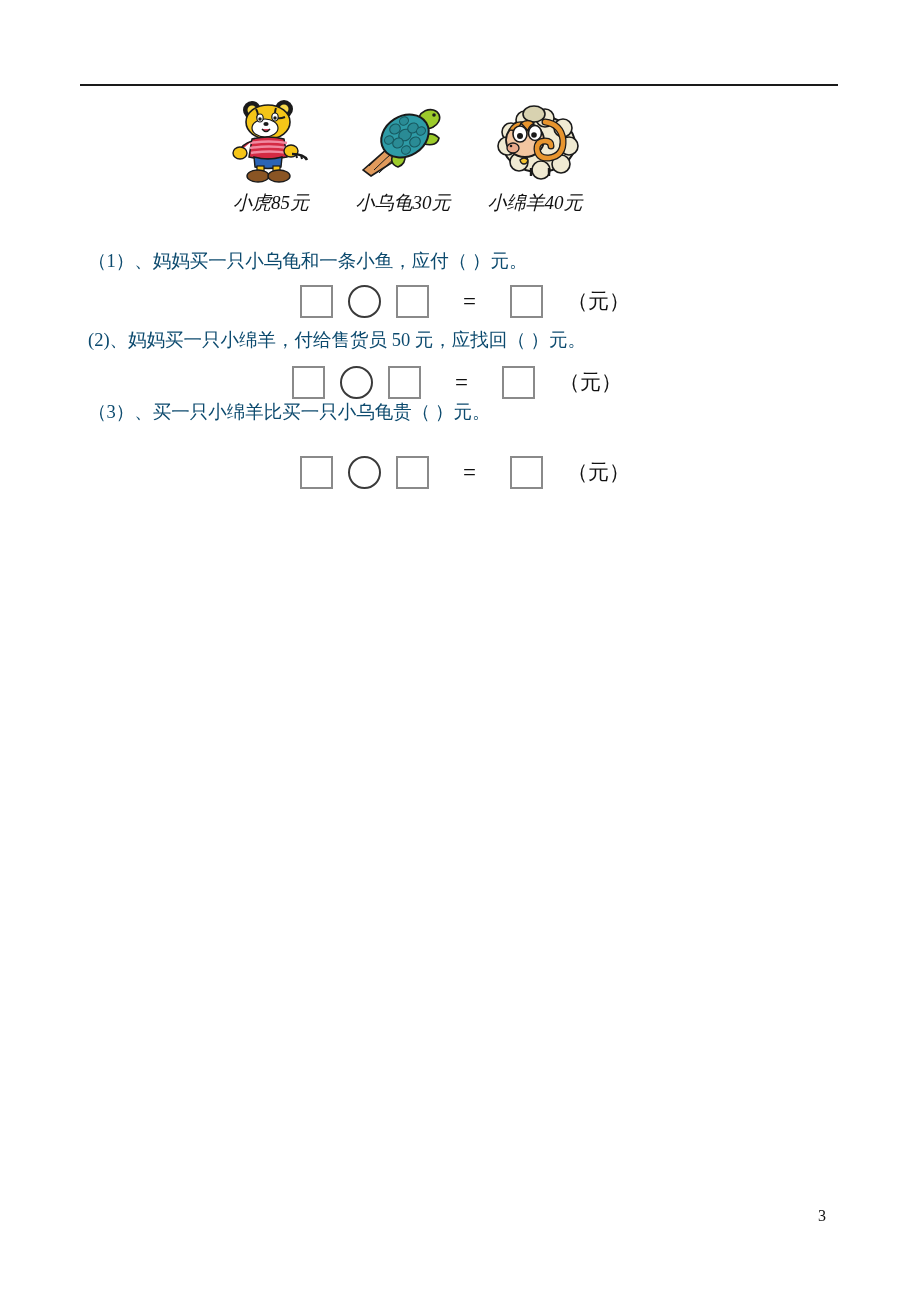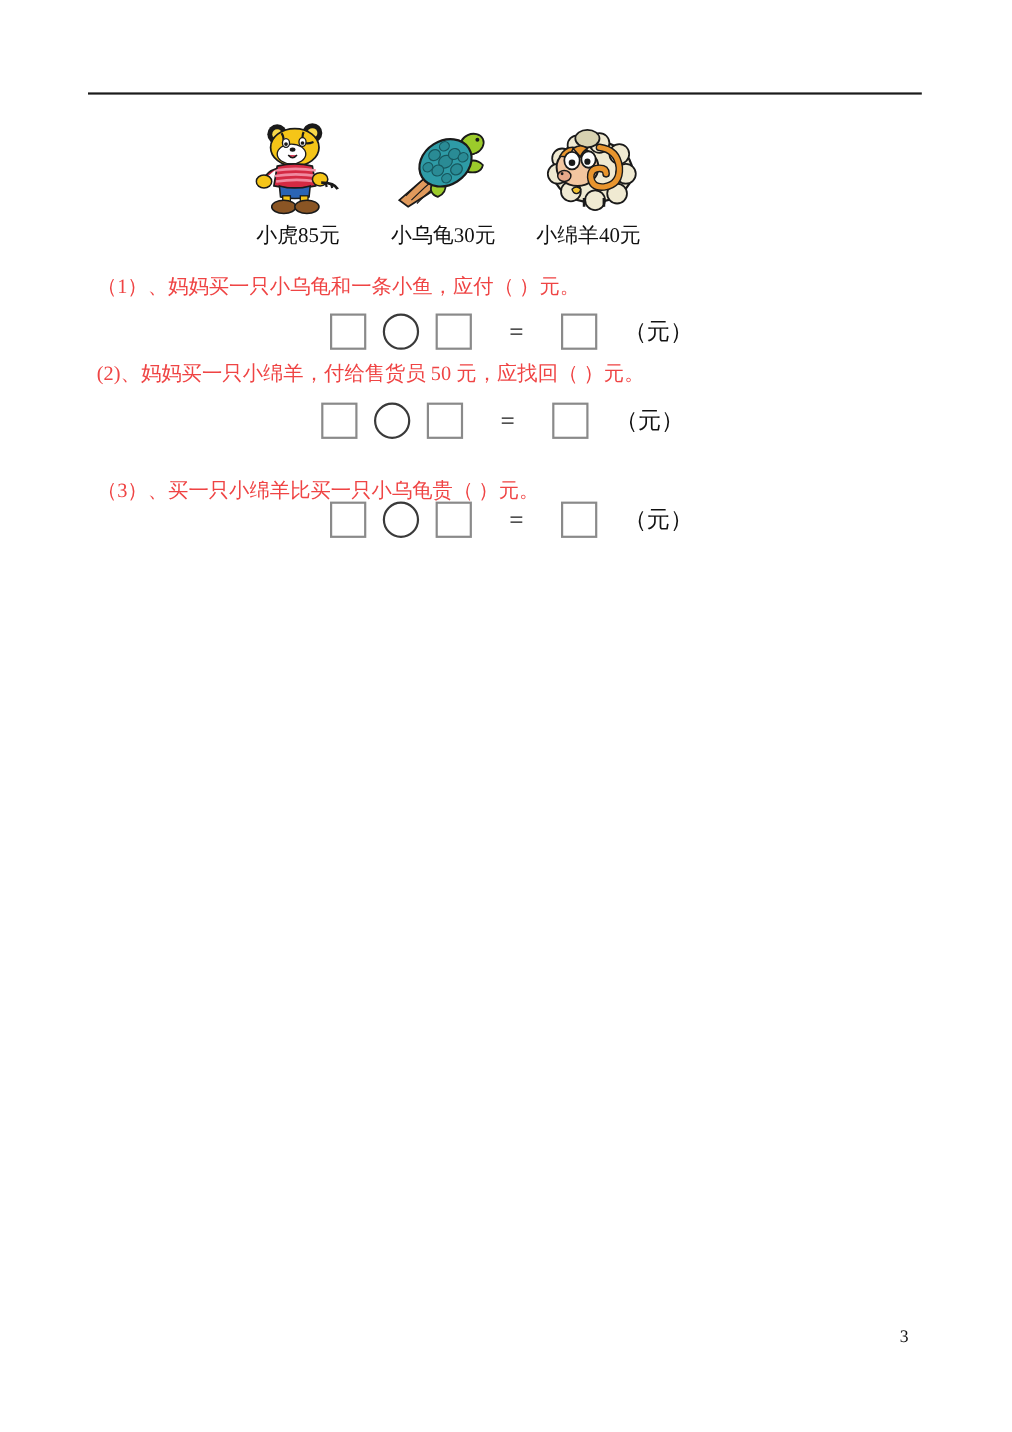--- a/index.html
+++ b/index.html
@@ -23,25 +23,26 @@
     top: 84px;
     width: 758px;
     height: 0;
     border-top: 2px solid #1a1a1a;
   }
 
   
   .price-row {
     position: absolute;
     left: 205px;
-    top: 110px;
+    top: 98px;
     width: 530px;
     display: flex;
     align-items: flex-end;
     justify-content: flex-start;
+    font-style: italic;
   }
   .price-item {
     width: 132px;
     display: flex;
     flex-direction: column;
     align-items: center;
   }
   .price-item .art {
     height: 86px;
     width: 110px;
@@ -59,26 +60,26 @@
     color: #111111;
   }
 
   
   .question-text {
     position: absolute;
     left: 88px;
     font-size: 18.5px;
     line-height: 1.2;
     white-space: nowrap;
-    color: #ef4444;
+    color: #0c4a6e;
     font-family: "Liberation Serif", "DejaVu Serif", serif;
   }
   #q1-text { top: 250px; }
   #q2-text { top: 329px; }
-  #q3-text { top: 436px; }
+  #q3-text { top: 401px; }
 
   .answer-row {
     position: absolute;
     display: flex;
     align-items: center;
     height: 40px;
   }
   #q1-row { left: 300px; top: 281px; }
   #q2-row { left: 292px; top: 362px; }
   #q3-row { left: 300px; top: 452px; }

